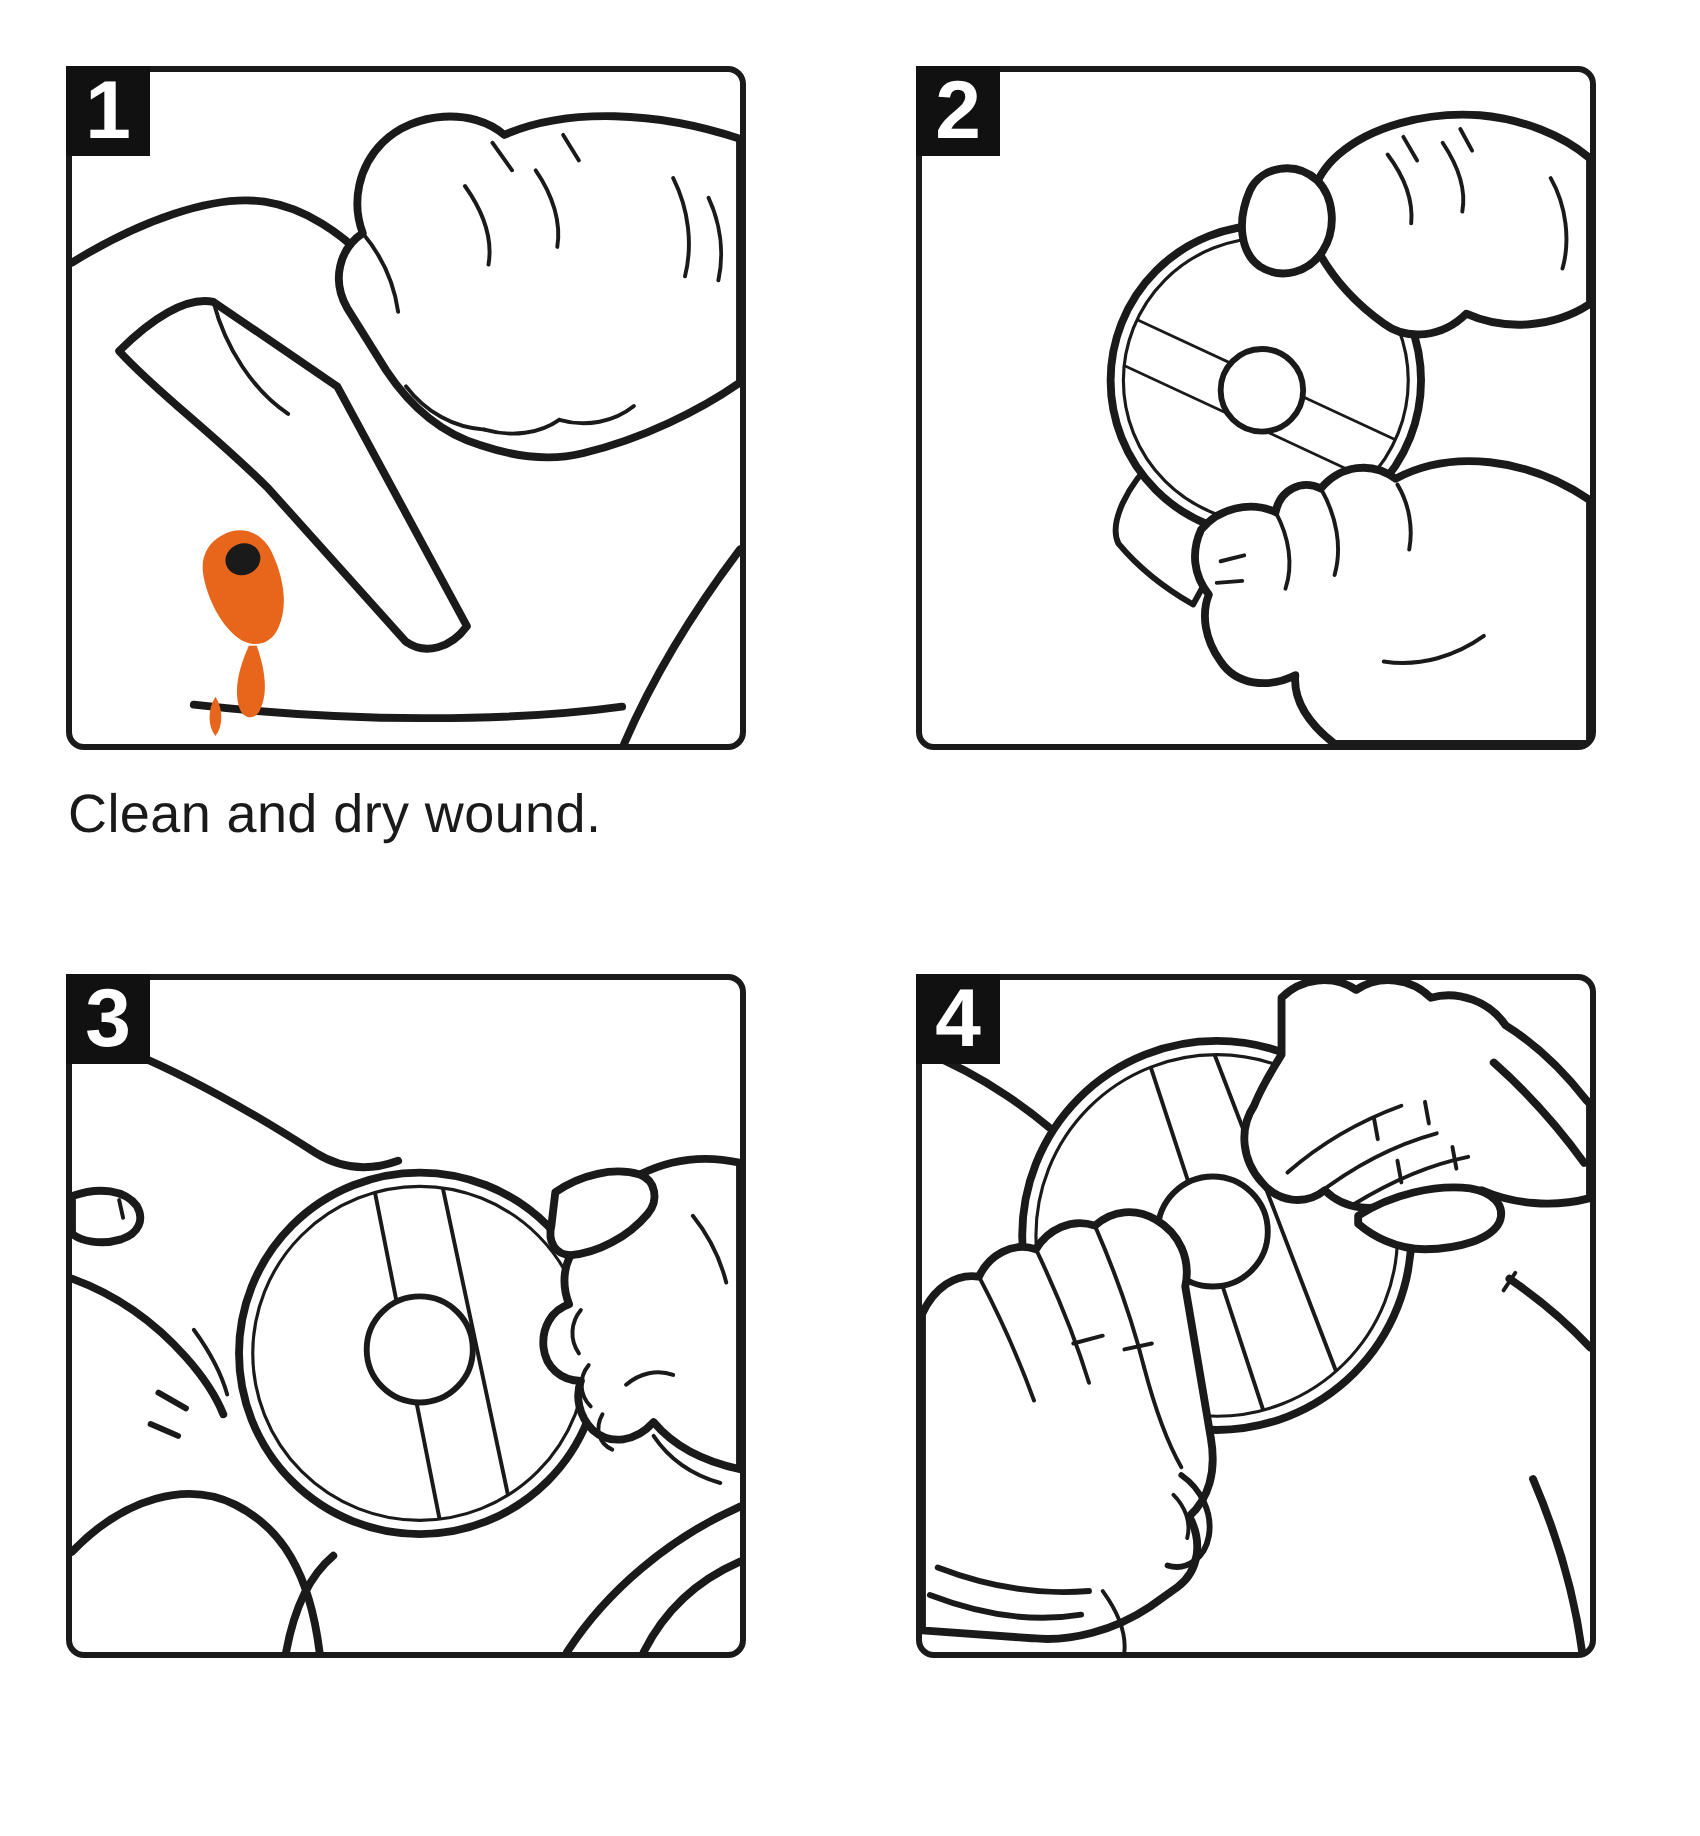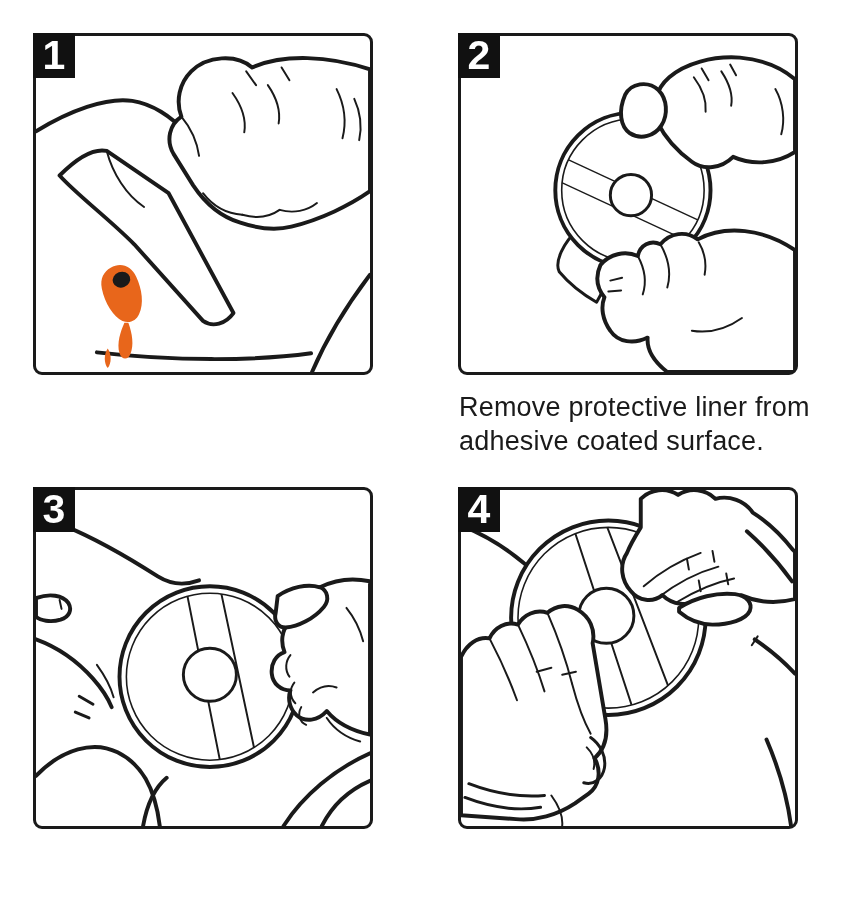--- a/index.html
+++ b/index.html
@@ -83,20 +83,21 @@
           <path d="M76,236 C86,230 97,234 102,245 C108,258 110,272 105,283 C102,290 95,293 88,290 C79,286 70,272 67,257 C65,247 69,240 76,236 Z" fill="#e8661b"></path>
           <path d="M94,292 C98,303 100,315 96,324 C94,330 87,330 85,323 C82,313 86,301 90,292 Z" fill="#e8661b"></path>
           <path d="M73,318 C77,324 77,333 73,338 C69,333 69,324 73,318 Z" fill="#e8661b"></path>
           <ellipse cx="87" cy="248" rx="9" ry="8" transform="rotate(-20 87 248)" fill="#1a1a1a"></ellipse>
         </g>
       </svg>
       <div class="badge">
         <span>1</span>
       </div>
     </div>
+    <p class="caption">Clean and dry wound.</p>
   </section>
 
   <section class="step" style="left:458px;top:33px;">
     <div class="panel">
       <svg viewBox="0 0 340 342">
         <defs>
           <clipPath id="clip2">
               <circle cx="175" cy="157" r="72.5"></circle>
             </clipPath>
         </defs>
@@ -137,22 +138,20 @@
           <path class="s2" d="M242,210 C248,220 250,232 248,243"></path>
           <path class="s2" d="M152,249 L164,246"></path>
           <path class="s2" d="M150,260 L163,259"></path>
           <path class="s2" d="M235,300 C254,303 272,297 286,287"></path>
         </g>
       </svg>
       <div class="badge">
         <span>2</span>
       </div>
     </div>
-    <p class="caption">Remove protective liner from
-adhesive coated surface.</p>
   </section>
 
   <section class="step" style="left:33px;top:487px;">
     <div class="panel">
       <svg viewBox="0 0 340 342">
         <defs>
           <clipPath id="clip3">
               <circle cx="177" cy="190" r="85"></circle>
             </clipPath>
         </defs>

